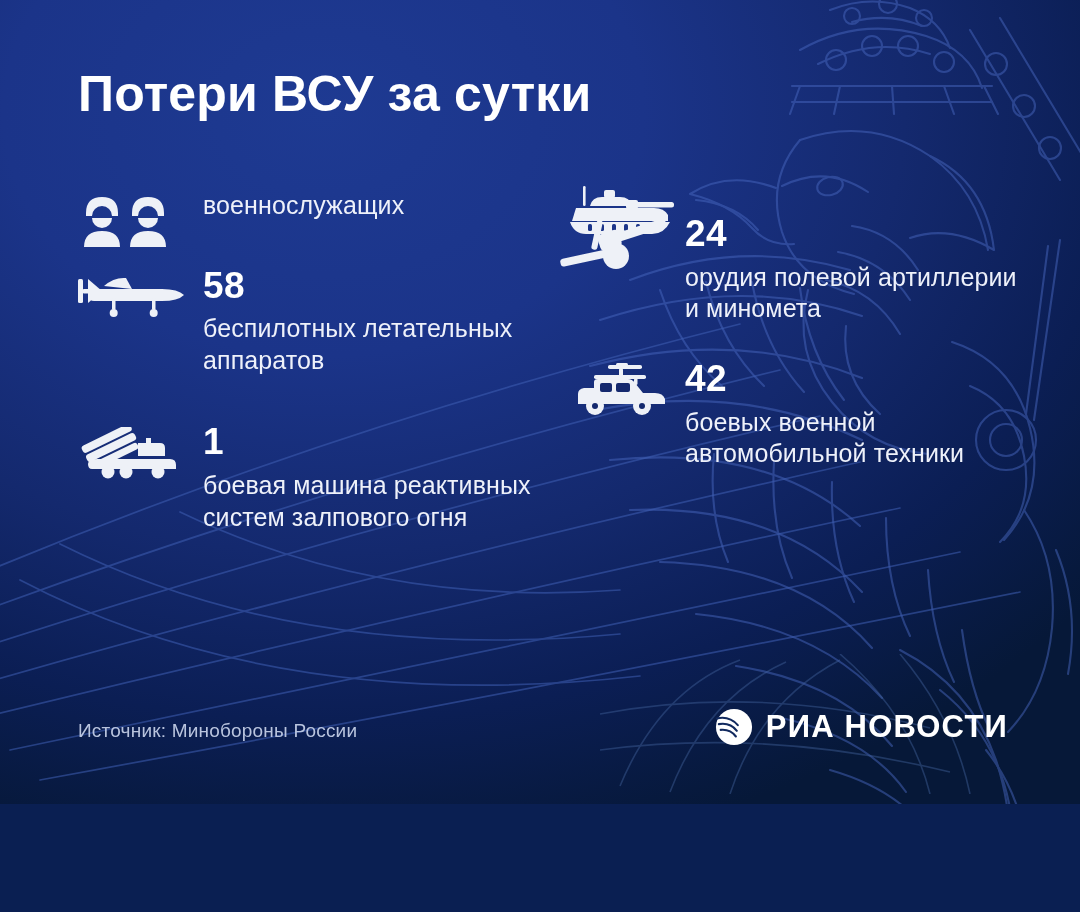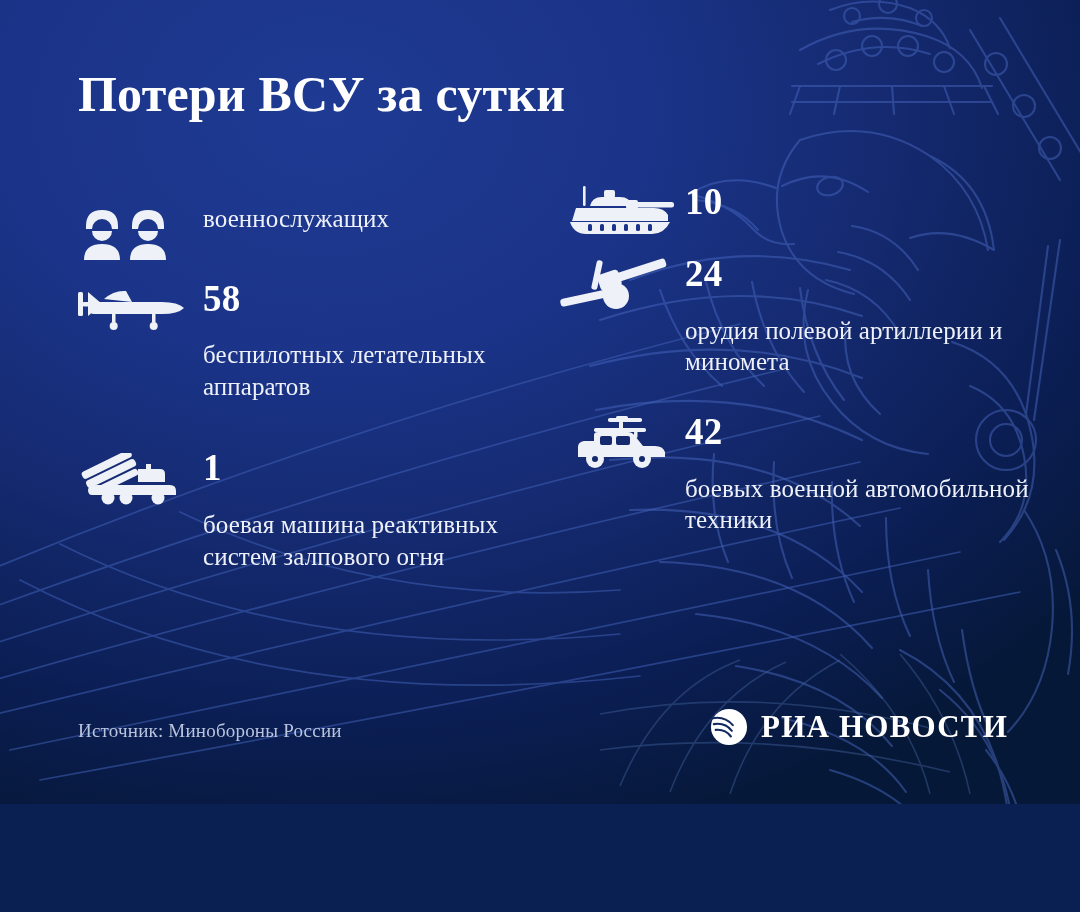--- a/index.html
+++ b/index.html
@@ -11,21 +11,20 @@
     overflow:hidden;
   }
 
   .poster {
     position:relative;
     width:1080px;
     height:804px;
     overflow:hidden;
     background:
       radial-gradient(ellipse 1000px 760px at 30% 14%, #1e3a92 0%, #1b3489 32%, #14296e 58%, #0b1e54 80%, #061838 100%);
-    font-family: Liberation Serif, serif;
   }
 
   
   .wm {
     position:absolute;
     pointer-events:none;
   }
   .wm-eagle {
     right:-40px; top:-10px;
     width:620px; height:920px;
@@ -77,21 +76,21 @@
     font-weight:bold;
     color:#ffffff;
     line-height:1.08;
     letter-spacing:.3px;
   }
   .item-label {
     font-size:25px;
     font-weight:normal;
     color:#eef1fa;
     line-height:1.26;
-    margin-top:21px;
+    margin-top:8px;
     letter-spacing:.1px;
   }
 
   
   .li-0 { margin-bottom:44px; }
   .li-1 { margin-bottom:46px; }
   .li-2 { margin-bottom:0; }
 
   .ri-0 { margin-bottom:32px; }
   .ri-1 { margin-bottom:34px; }
@@ -338,21 +337,20 @@
               <rect x="40" y="40" width="4" height="7" rx="1.6"></rect>
               <rect x="52" y="40" width="4" height="7" rx="1.6"></rect>
               <rect x="64" y="40" width="4" height="7" rx="1.6"></rect>
               <rect x="76" y="40" width="4" height="7" rx="1.6"></rect>
               <rect x="88" y="40" width="4" height="7" rx="1.6"></rect>
             </g>
           </g>
         </svg>
       </div>
       <div class="item-body">
-        <div class="item-value">10</div>
       </div>
     </div>
 
     <div class="item ri-1">
       <div class="item-icon">
         <svg width="112" height="62" viewBox="0 0 112 62" aria-hidden="true">
           <g fill="#eef1f7">
 
             <g transform="rotate(-18 56 30)">
               <rect x="52" y="20" width="58" height="9" rx="3"></rect>

